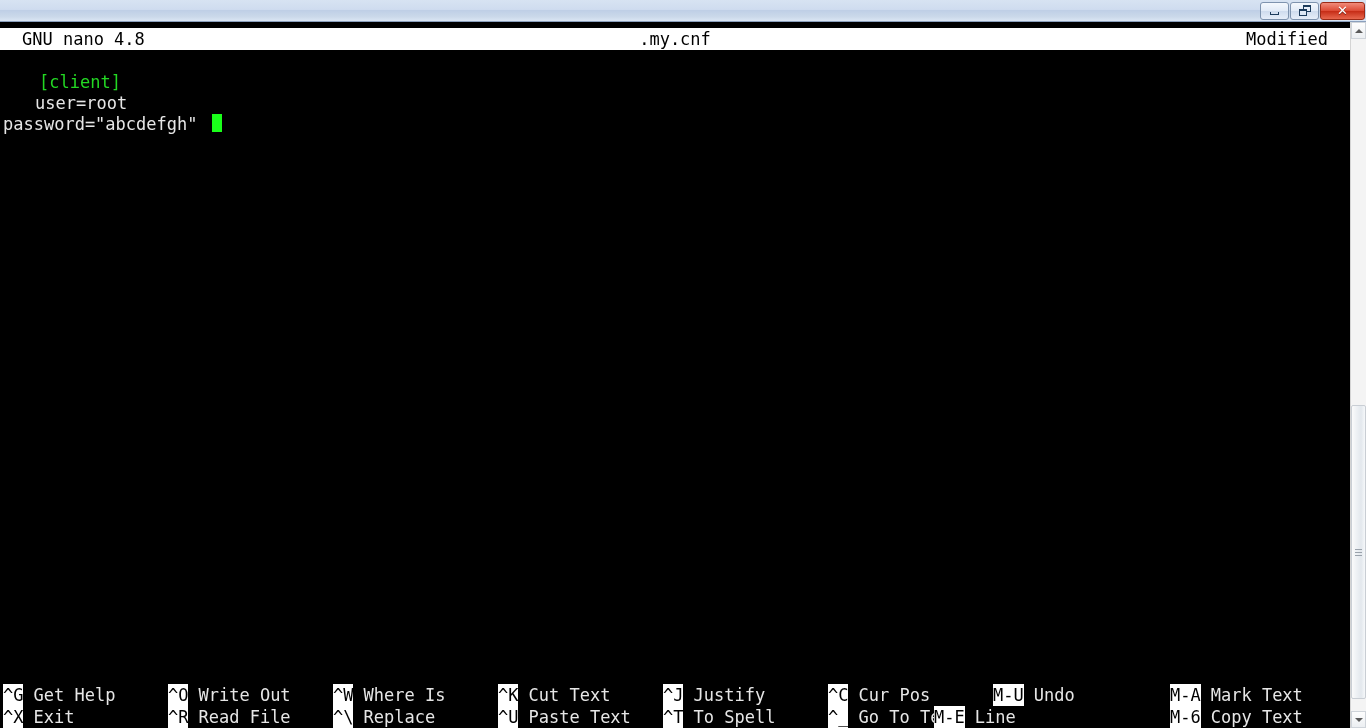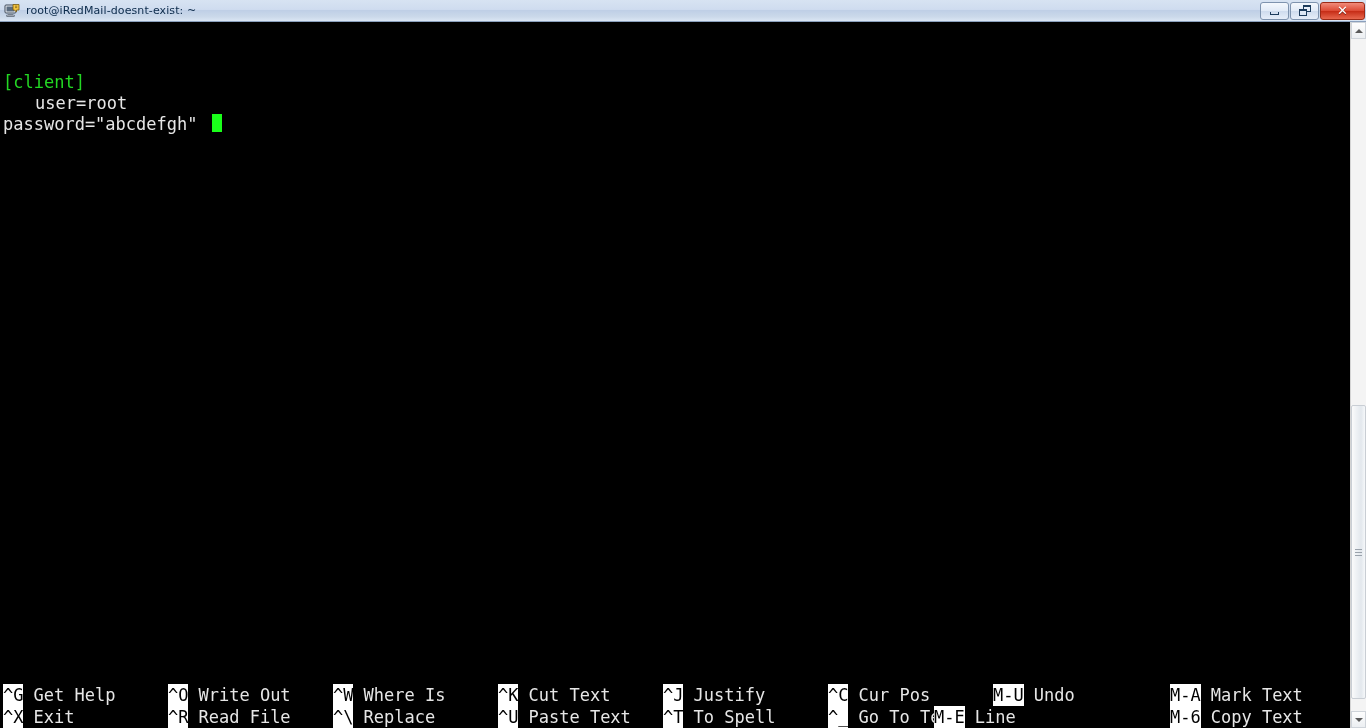--- a/index.html
+++ b/index.html
@@ -282,54 +282,46 @@
     height: 1px;
     background: #9aa2ab;
   }
 </style>
 </head>
 <body>
 
 <div class="window">
 
   <div class="titlebar">
-    <div class="titlebar-left">
-      <span class="app-icon">
-        <svg width="16" height="16" viewBox="0 0 16 16">
-          <rect x="1" y="2" width="11" height="8" rx="1" fill="#e9edf2" stroke="#3c4858" stroke-width="1"></rect>
-          <rect x="2.5" y="3.5" width="8" height="5" fill="#5b6c80"></rect>
-          <rect x="4" y="10.5" width="5" height="1.5" fill="#8e99a6"></rect>
-          <rect x="2.5" y="12" width="8" height="1.5" rx="0.5" fill="#c3cbd5" stroke="#3c4858" stroke-width="0.6"></rect>
-          <path d="M9 1.5 L15 1.5 L15 7 L12.5 7 L12.5 9 L10.5 7 L9 7 Z" fill="#f5c542" stroke="#7a5c10" stroke-width="0.8"></path>
-          <path d="M11 3.2 h2.2 M11 4.6 h2.2" stroke="#7a5c10" stroke-width="0.7"></path>
-        </svg>
-      </span>
-      <span class="title-text">root@iRedMail-doesnt-exist: ~</span>
-    </div>
 
     <div class="win-buttons">
       <div class="win-btn">
         <span class="glyph-min"></span>
       </div>
       <div class="win-btn">
         <span class="glyph-max">
           <span class="back"></span>
           <span class="front"></span>
         </span>
       </div>
       <div class="win-btn close">
         <span class="glyph-close">✕</span>
       </div>
     </div>
   </div>
 
   <div class="terminal">
 
-
-    <div class="content-line syn-section" style="top:50px;">[client]</div>
+    <div class="nano-header">
+      <span class="hdr-version">GNU nano 4.8</span>
+      <span class="hdr-filename">.my.cnf</span>
+      <span class="hdr-modified">Modified</span>
+    </div>
+
+    <div class="content-line syn-section" style="top:50px;margin-left:36px;">[client]</div>
     <div class="content-line" style="top:71px;margin-left:32px;">user=root</div>
     <div class="content-line" style="top:92px;">password="abcdefgh"</div>
     <div class="cursor-block" style="left:212px; top:92px;"></div>
 
     <div class="helpbar" style="top:662px;">
       <div class="help-row" id="help-row-1" style="top:0;">
           <div class="help-cell" style="left: 3px;"><span class="help-key">^G</span><span class="help-label">Get Help</span></div>
           <div class="help-cell" style="left: 168px;"><span class="help-key">^O</span><span class="help-label">Write Out</span></div>
           <div class="help-cell" style="left: 333px;"><span class="help-key">^W</span><span class="help-label">Where Is</span></div>
           <div class="help-cell" style="left: 498px;"><span class="help-key">^K</span><span class="help-label">Cut Text</span></div>

